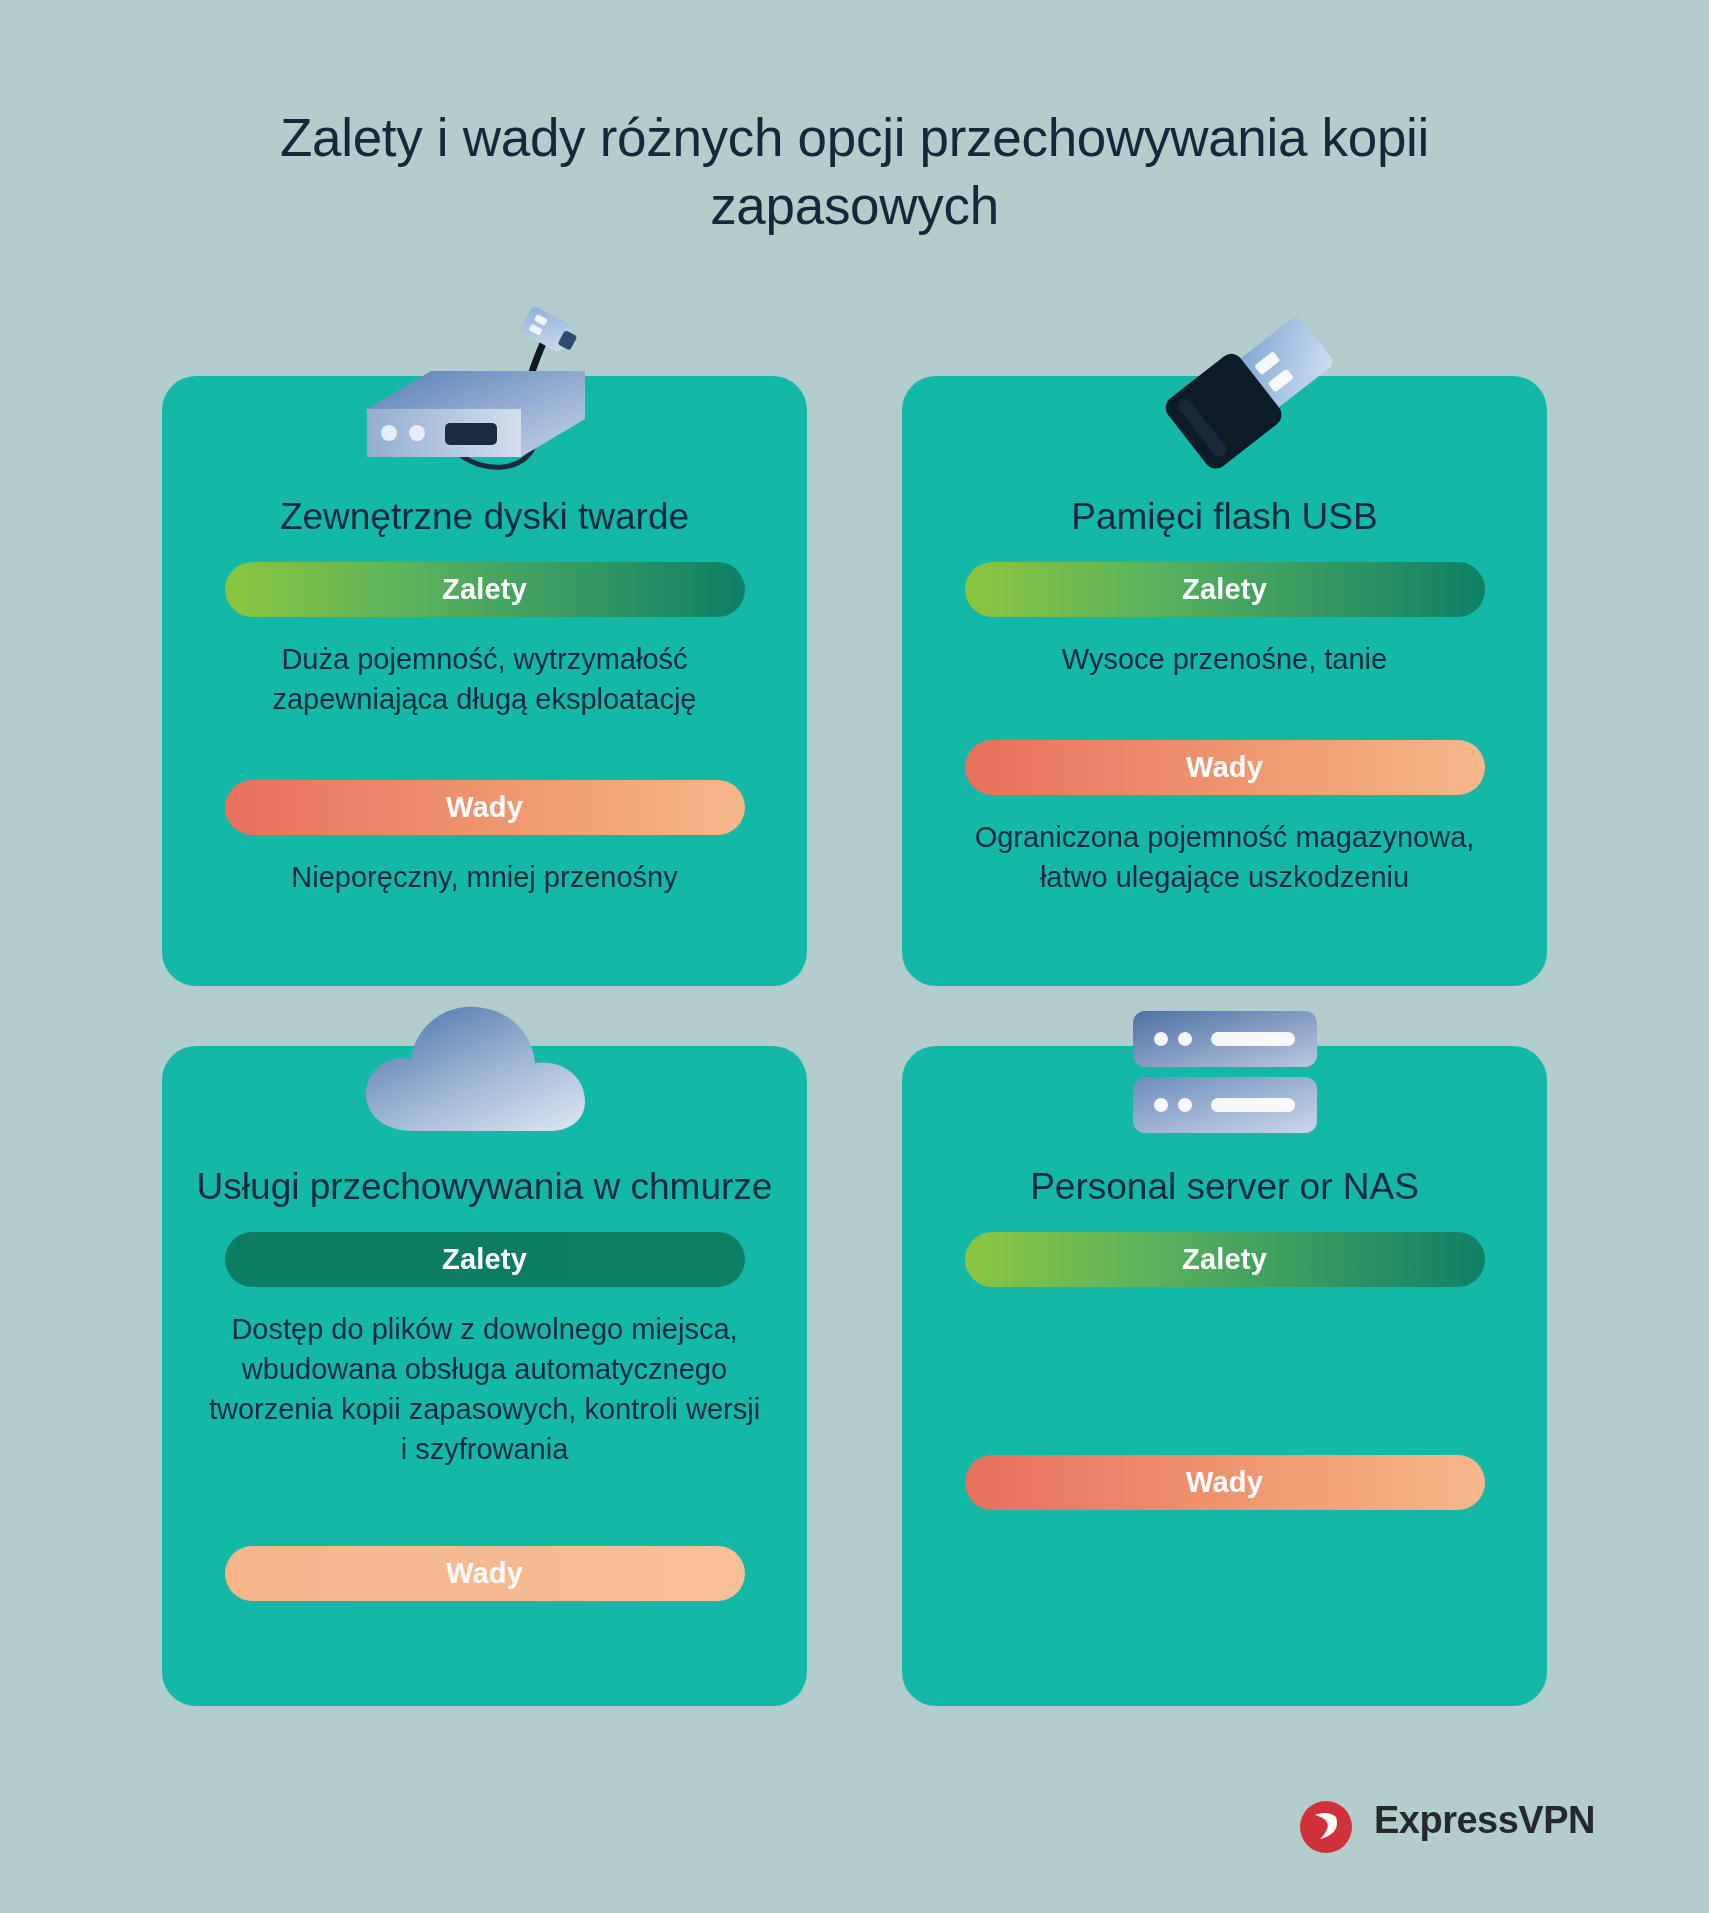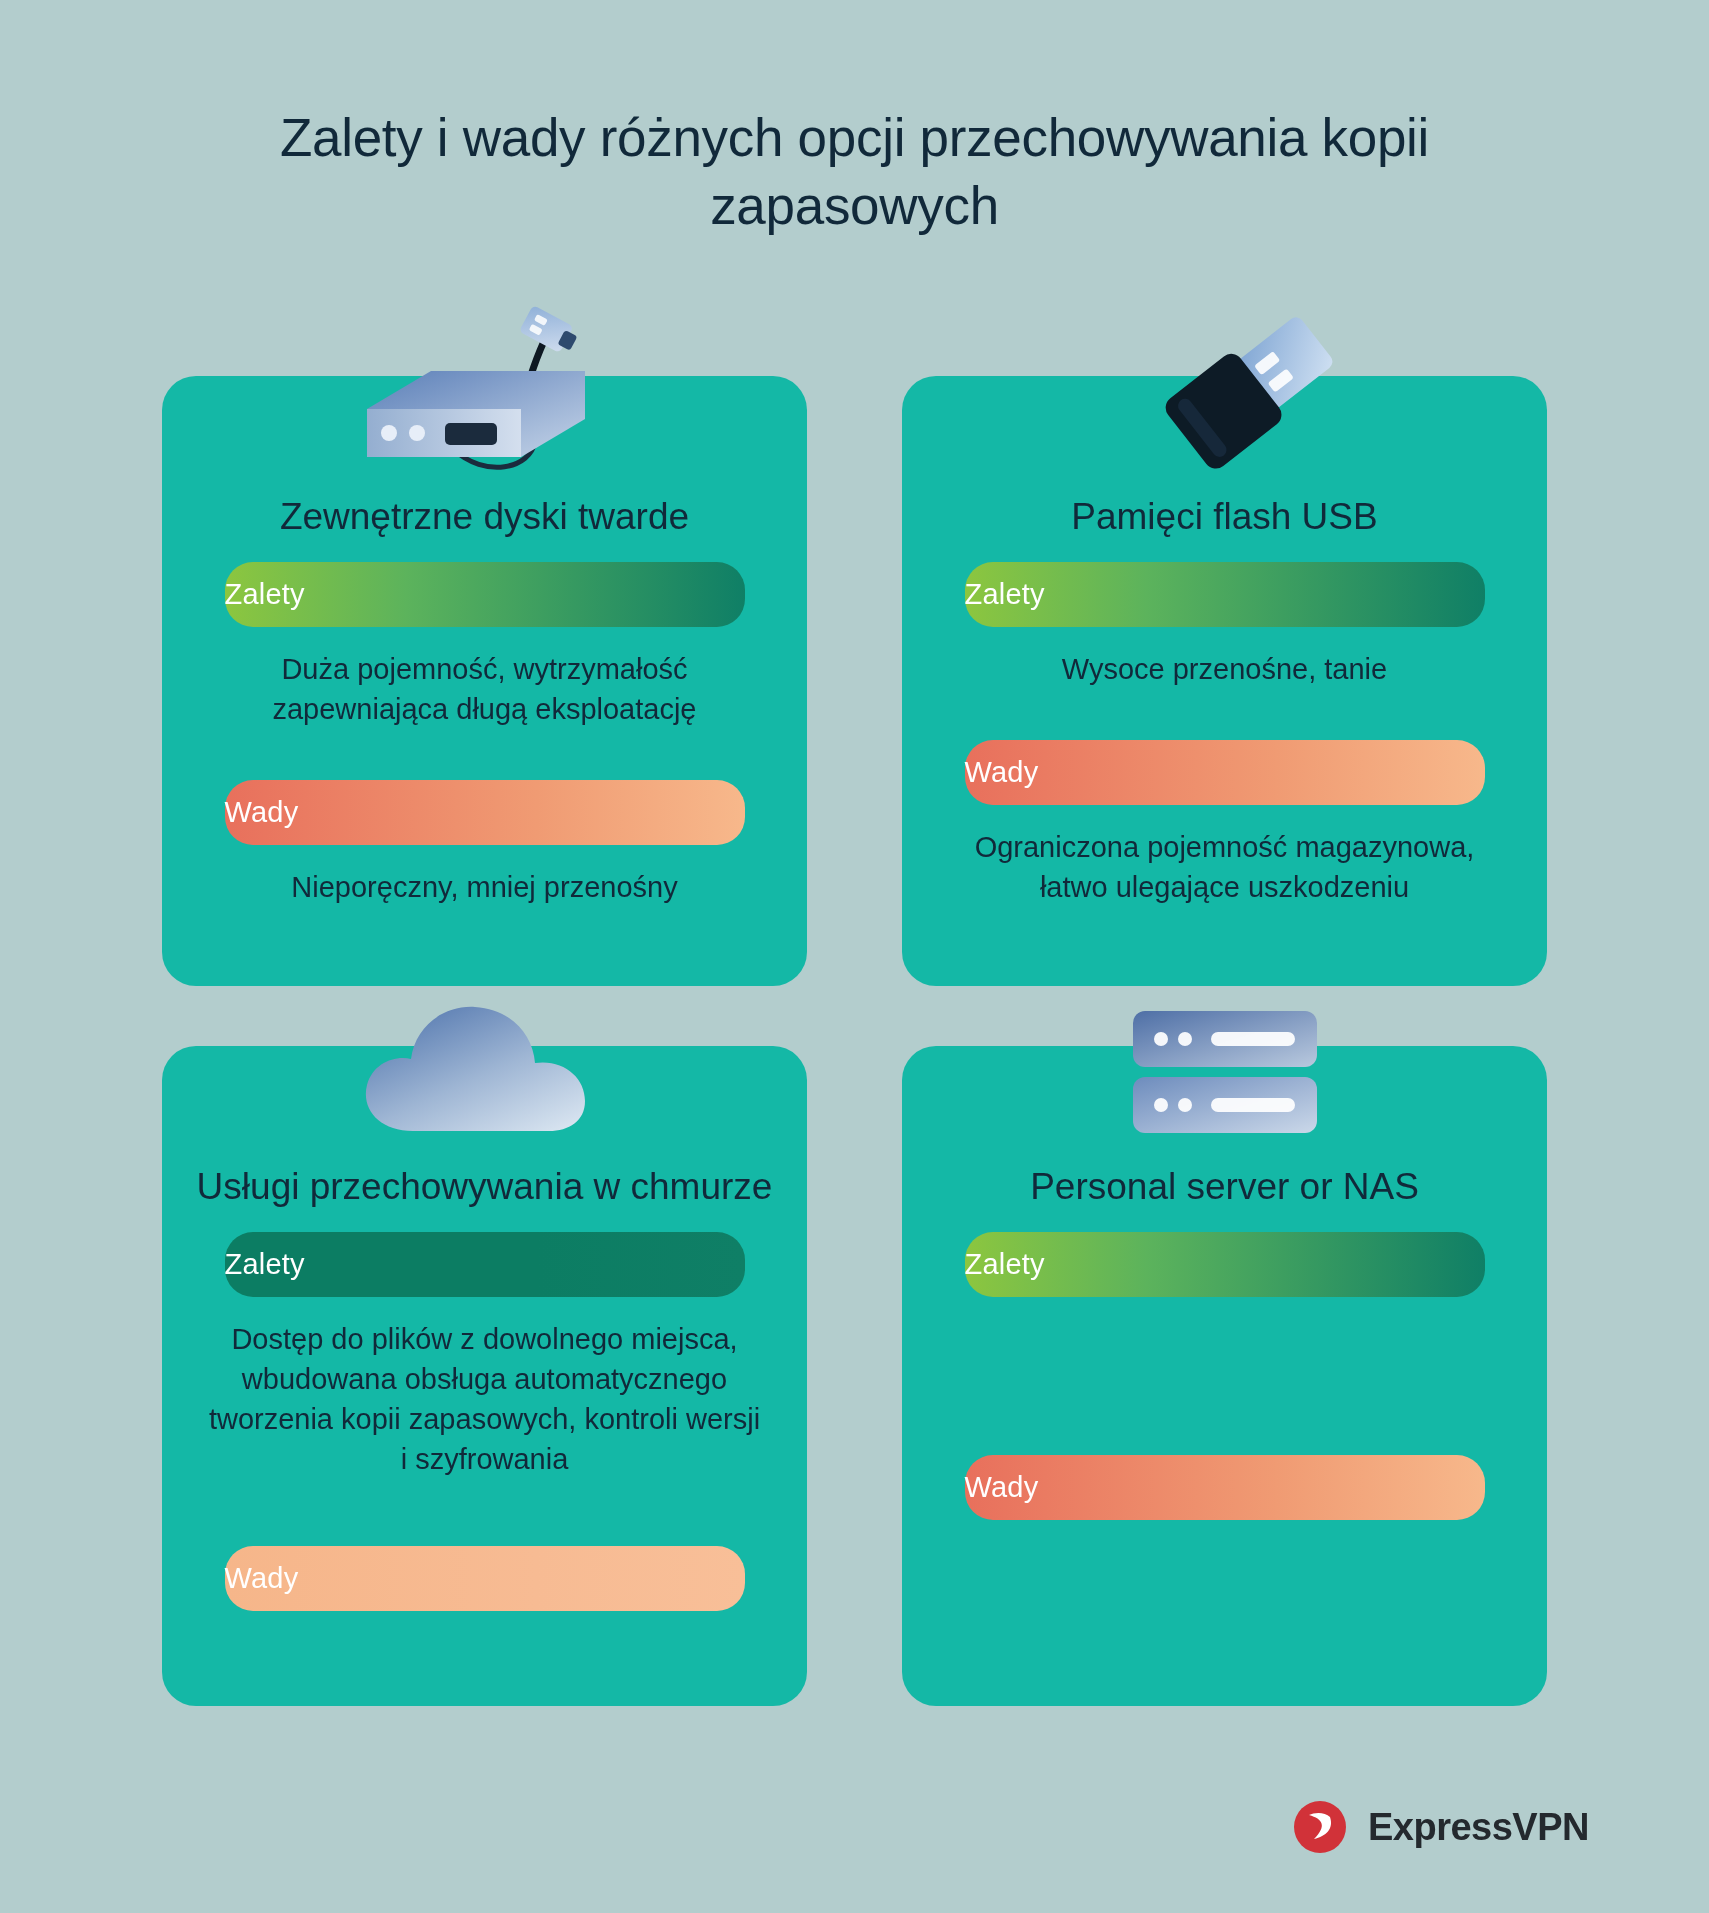--- a/index.html
+++ b/index.html
@@ -69,29 +69,31 @@
   .card-title {
     font-size: 37px;
     font-weight: 400;
     text-align: center;
     line-height: 1.25;
     margin: 0 0 16px 0;
     color: #11293a;
   }
   .pill {
     width: 520px;
-    height: 65px;
+    height: 55px;
     border-radius: 28px;
     display: flex;
     align-items: center;
+    justify-content: center;
     color: #ffffff;
     font-size: 29px;
     letter-spacing: 0.2px;
     margin: 6px 0 0 0;
     box-sizing: border-box;
+    font-weight: bold;
   }
   .pill.pros {
     background: linear-gradient(90deg, #8cc63f 0%, #5cb35c 35%, #0f7f66 100%);
   }
   .pill.pros-solid {
     background: linear-gradient(90deg, #0c7d63 0%, #0c7d63 60%, #0f7f66 100%);
   }
   .pill.cons {
     background: linear-gradient(90deg, #e8705c 0%, #f09b73 60%, #f7b88b 100%);
   }
@@ -102,24 +104,24 @@
     font-size: 29px;
     line-height: 1.38;
     text-align: center;
     margin: 22px 6px 0 6px;
     color: #11293a;
     max-width: 580px;
   }
   .spacer { flex: 1 1 auto; min-height: 14px; }
   .brand {
     position: absolute;
-    right: 120px;
+    right: 114px;
     bottom: 74px;
     display: flex;
-    align-items: center;
+    align-items: flex-start;
     gap: 20px;
   }
   .brand-mark { display: block; }
   .brand-name {
     font-size: 38px;
     font-weight: 700;
     color: #24292e;
     letter-spacing: -0.5px;
     font-family: "Liberation Sans", sans-serif;
   }

